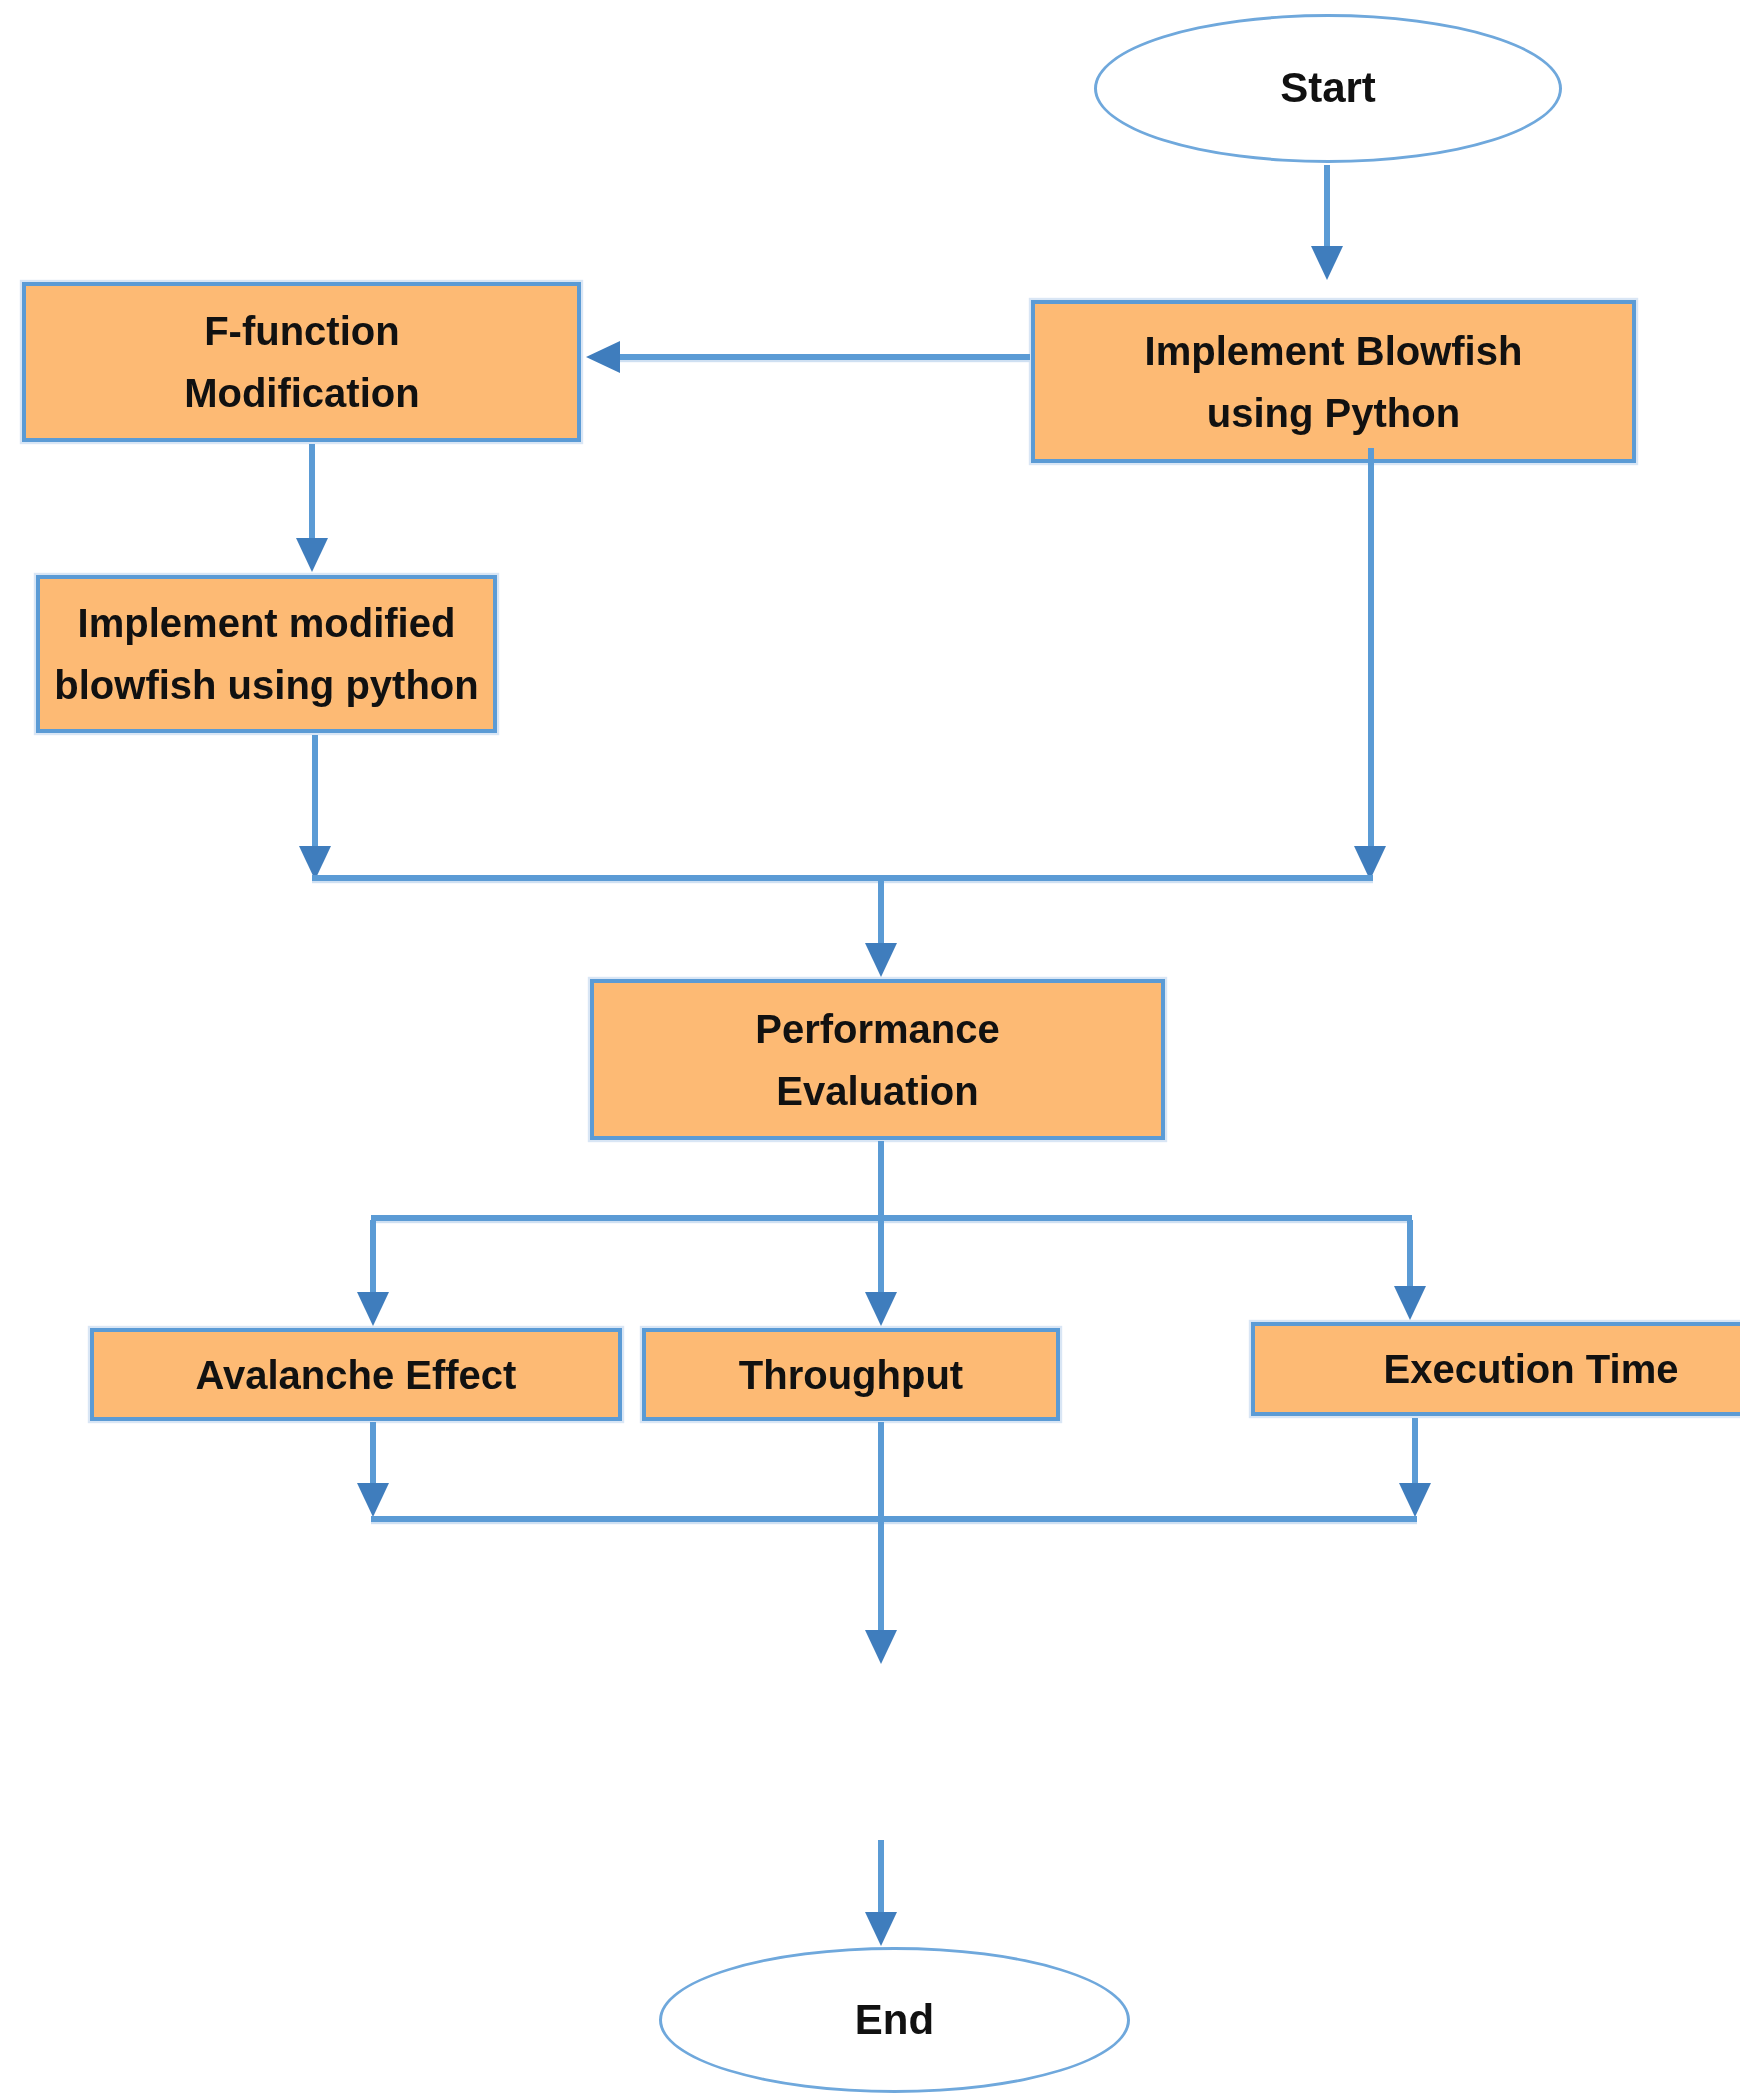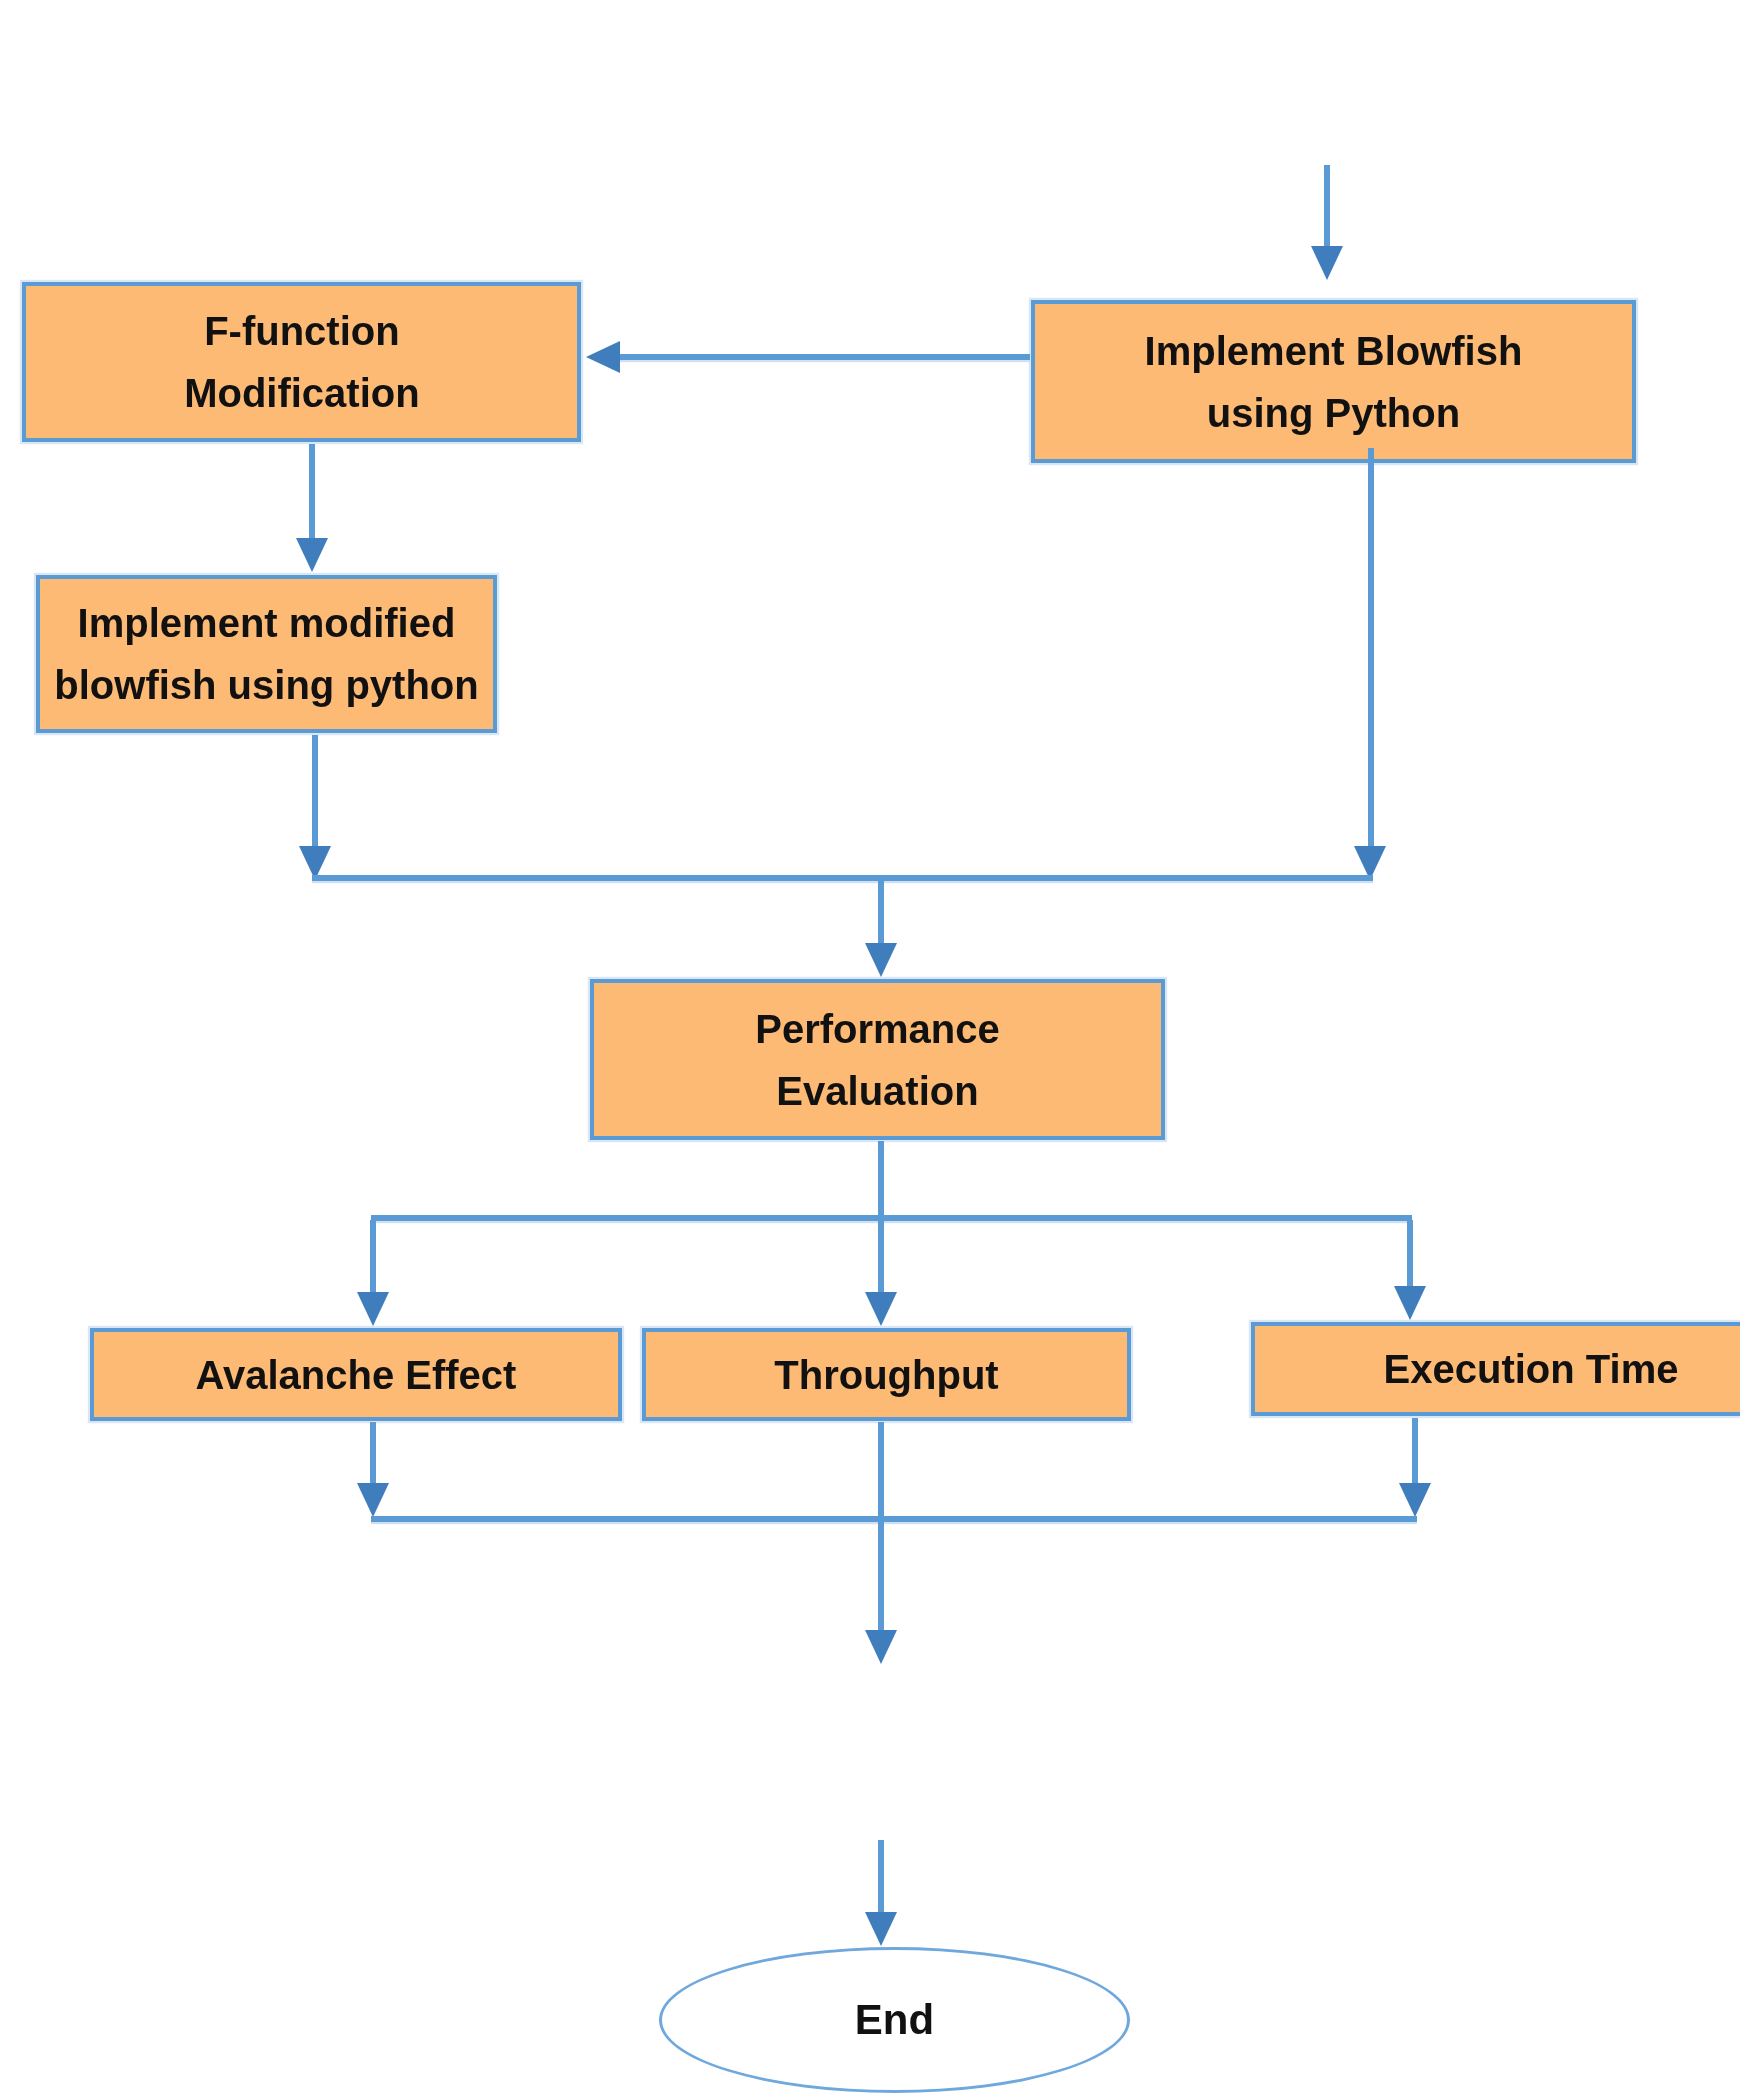--- a/index.html
+++ b/index.html
@@ -49,20 +49,23 @@
     border-top:16.4px solid transparent;
     border-bottom:16.4px solid transparent;
     border-right:34px solid #3f7dbd;
   }
 </style>
 </head>
 <body>
 
 <div id="canvas">
 
+  <div class="node terminator single" style="left:1094px;top:14px;width:468px;height:149px;">
+    <div class="label">Start</div>
+  </div>
 
   <div class="node box" style="left:1031px;top:300px;width:605px;height:163px;">
     <div class="label">Implement Blowfish
 using Python</div>
   </div>
 
   <div class="node box" style="left:22.4px;top:282px;width:559px;height:160px;">
     <div class="label">F-function
 Modification</div>
   </div>
@@ -74,21 +77,21 @@
 
   <div class="node box" style="left:590px;top:979px;width:575px;height:161px;">
     <div class="label">Performance
 Evaluation</div>
   </div>
 
   <div class="node box single" style="left:90px;top:1328px;width:532px;height:93px;">
     <div class="label">Avalanche Effect</div>
   </div>
 
-  <div class="node box single" style="left:642px;top:1328px;width:489px;height:93px;">
+  <div class="node box single" style="left:642px;top:1328px;width:418px;height:93px;">
     <div class="label">Throughput</div>
   </div>
 
   <div class="node box single" style="left:1225px;top:1322px;width:560px;height:94px;margin-left:26px;">
     <div class="label">Execution Time</div>
   </div>
 
 
   <div class="node terminator single" style="left:659px;top:1947px;width:471px;height:146px;">
     <div class="label">End</div>

